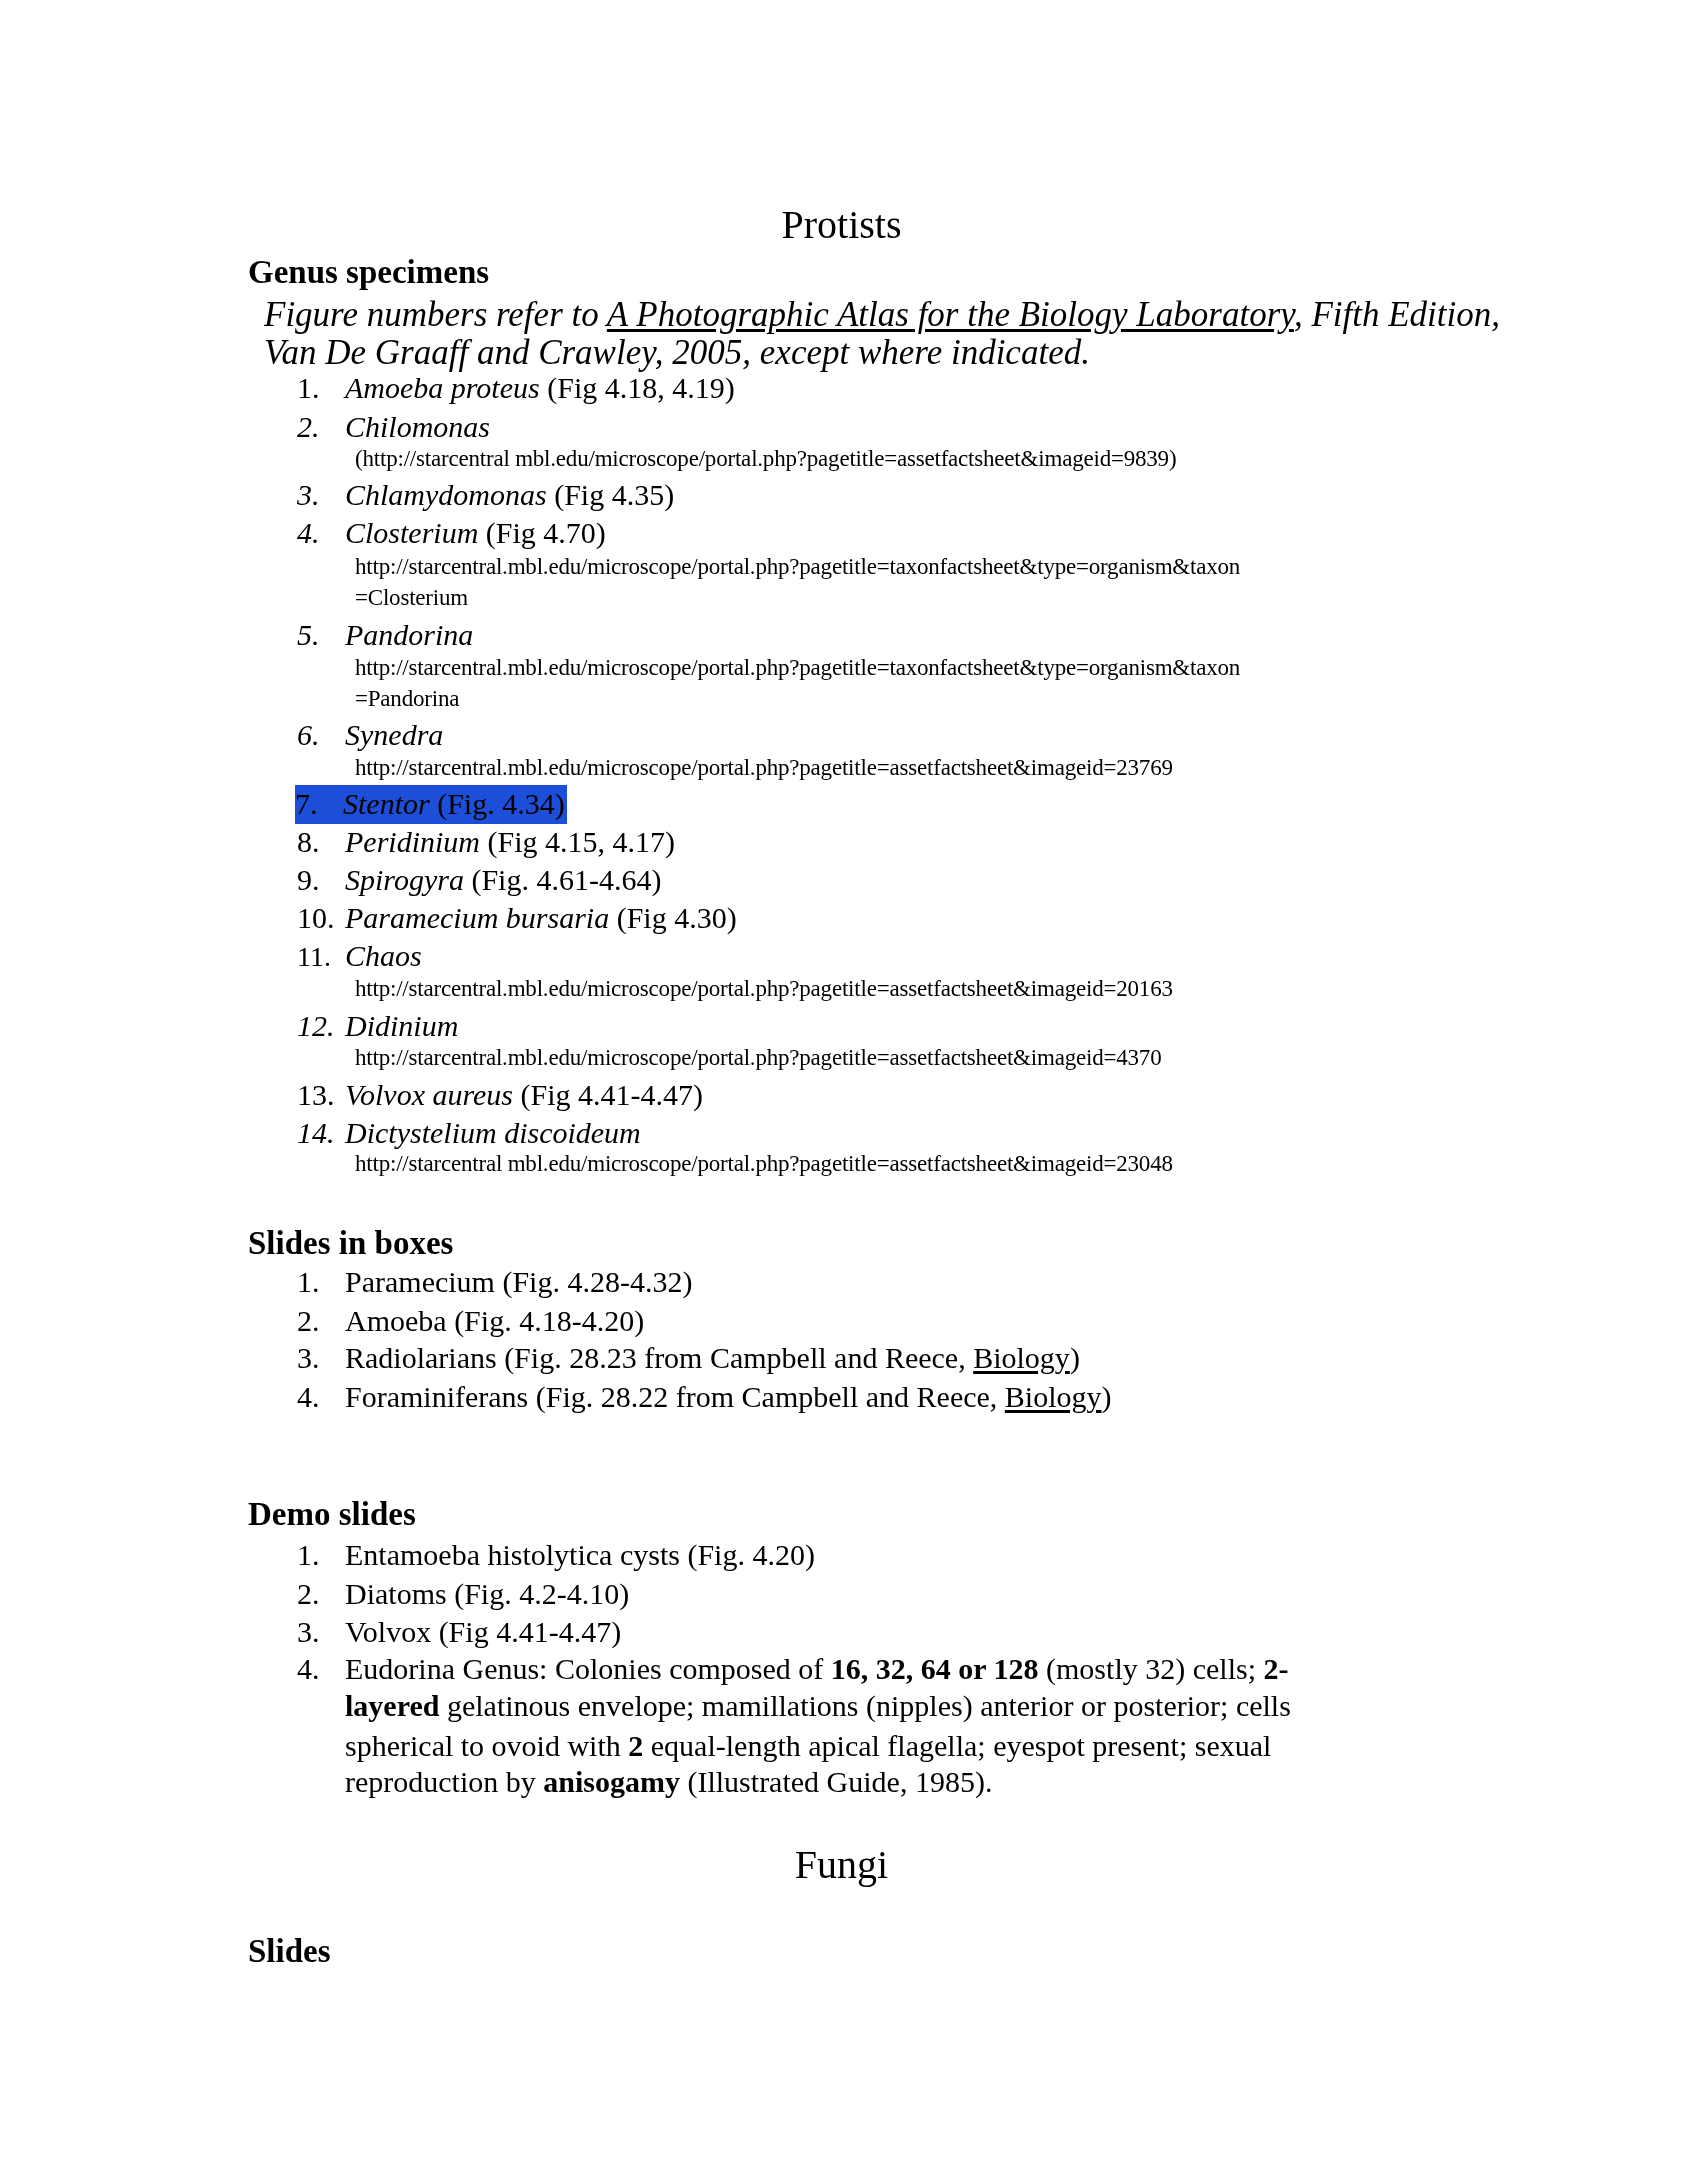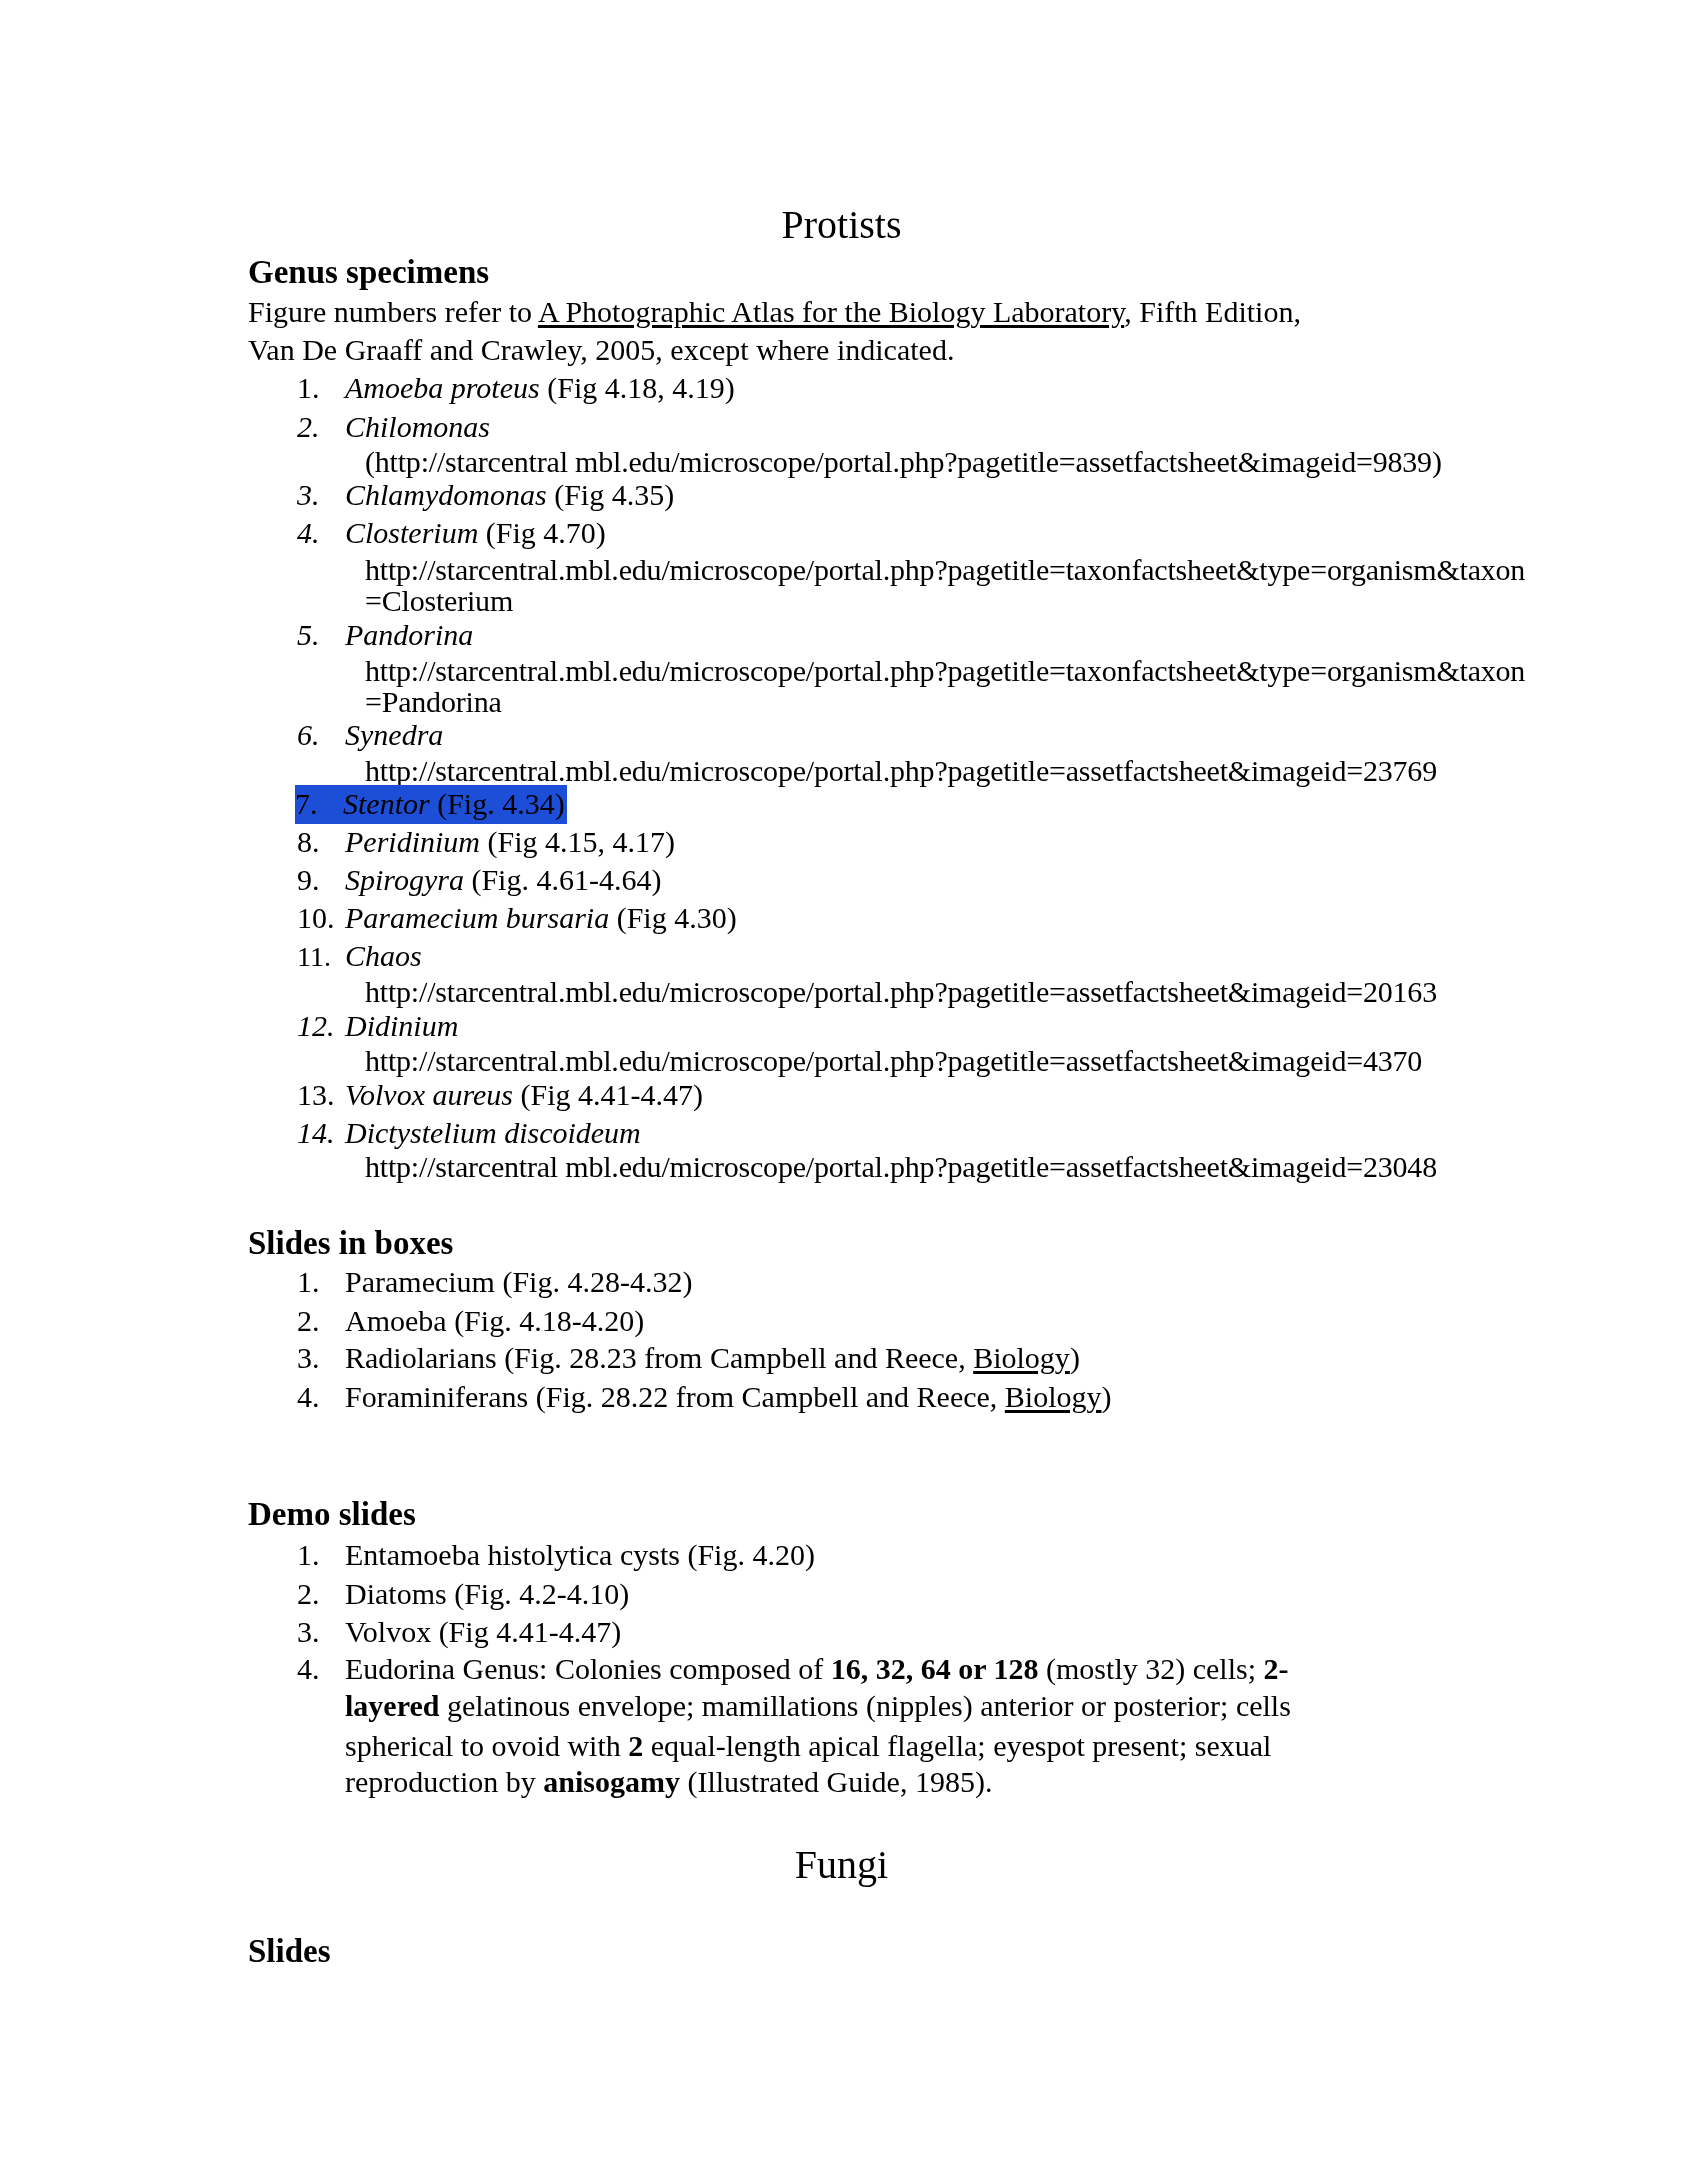--- a/index.html
+++ b/index.html
@@ -1,27 +1,27 @@
 <!DOCTYPE html>
 <html><head>
 <meta charset="utf-8">
 <style>
   html, body { margin: 0; padding: 0; background: #ffffff; }
   body { width: 1683px; height: 2178px; position: relative; overflow: hidden;
          font-family: "Liberation Serif", "DejaVu Serif", serif; color: #000; }
   .line { position: absolute; white-space: nowrap; line-height: 1; }
   .title { font-size: 40px; left: 0; width: 1683px; text-align: center; }
   .heading { font-size: 33px; font-weight: bold; left: 248px; }
-  .intro { font-size: 30px; left: 248px; }
+  .intro { font-size: 35px; font-style: italic; left: 264px; }
   .item { font-size: 30px; left: 297px; }
   .item .num { display: inline-block; width: 48px; }
   .item .num.it { font-style: italic; }
   .item .num.small { font-size: 28px; }
   .item .name { font-style: italic; text-align: right; }
-  .url { font-size: 30px; left: 365px; letter-spacing: -0.2px; }
+  .url { font-size: 23px; left: 355px; letter-spacing: -0.2px; }
   .plain { font-size: 30px; left: 345px; }
   .u { text-decoration: underline; text-underline-offset: 3px; }
   .hl { background: #1d4ed8; padding: 2px 2px 4px 0; margin-left: -2px; }
   b { font-weight: bold; }
 </style>
 </head>
 <body>
 
 <div class="line title" style="top:205px">Protists</div>
 <div class="line heading" style="top:256px">Genus specimens</div>

